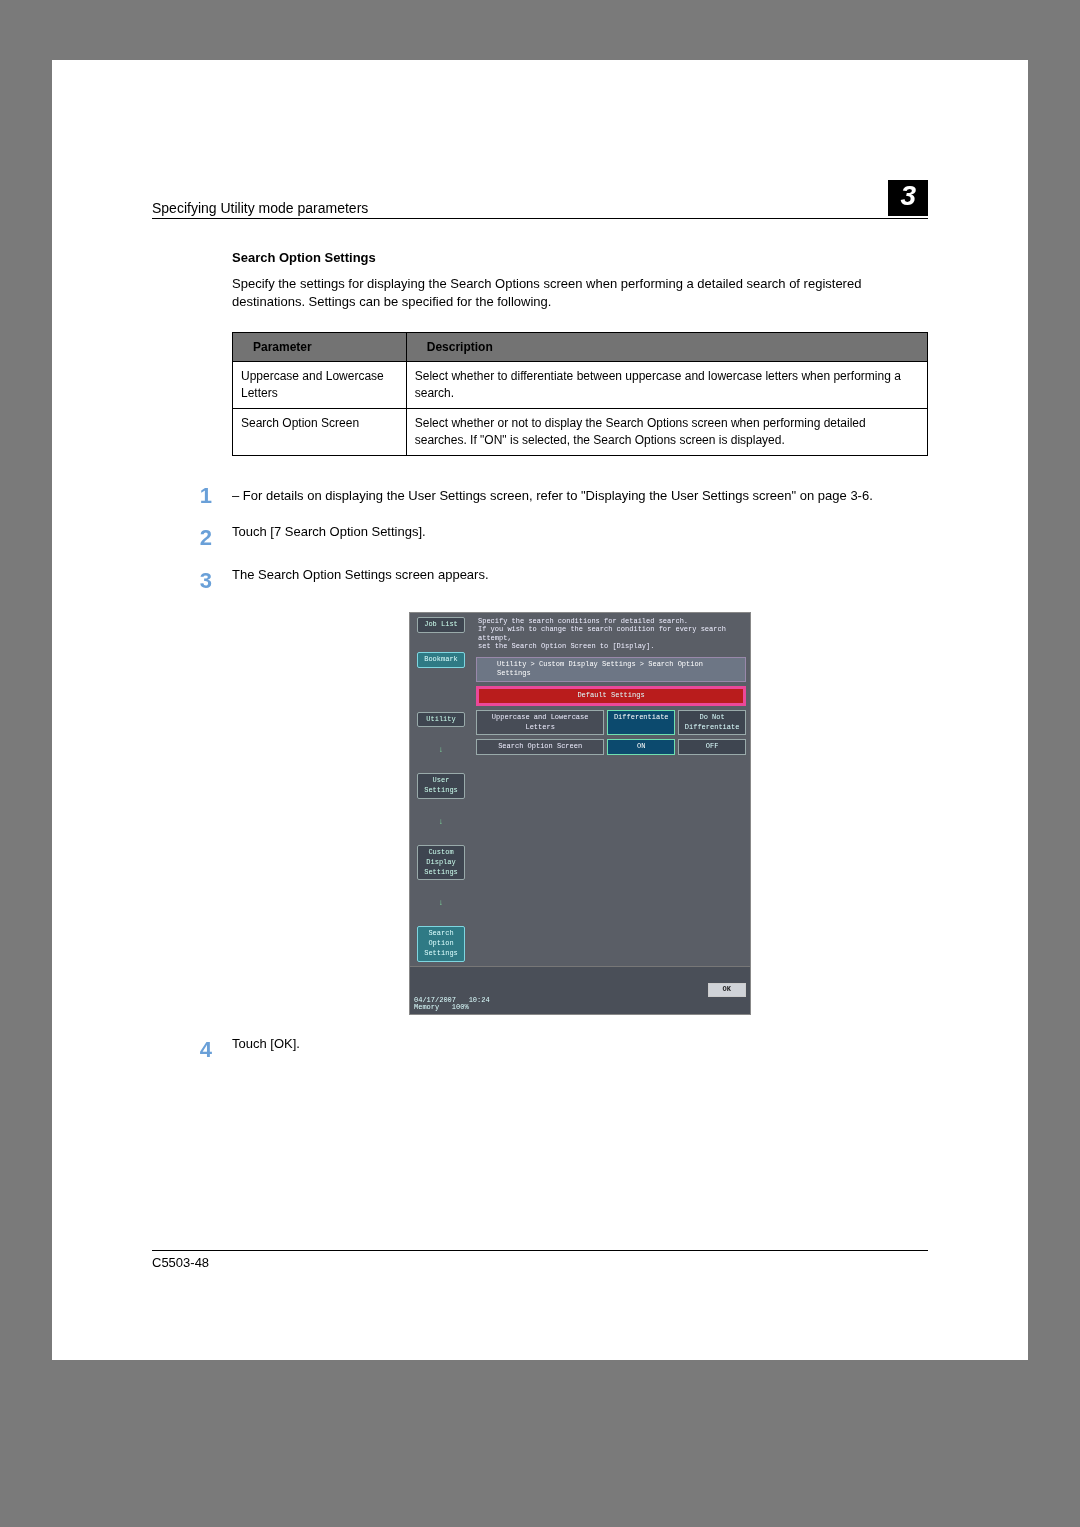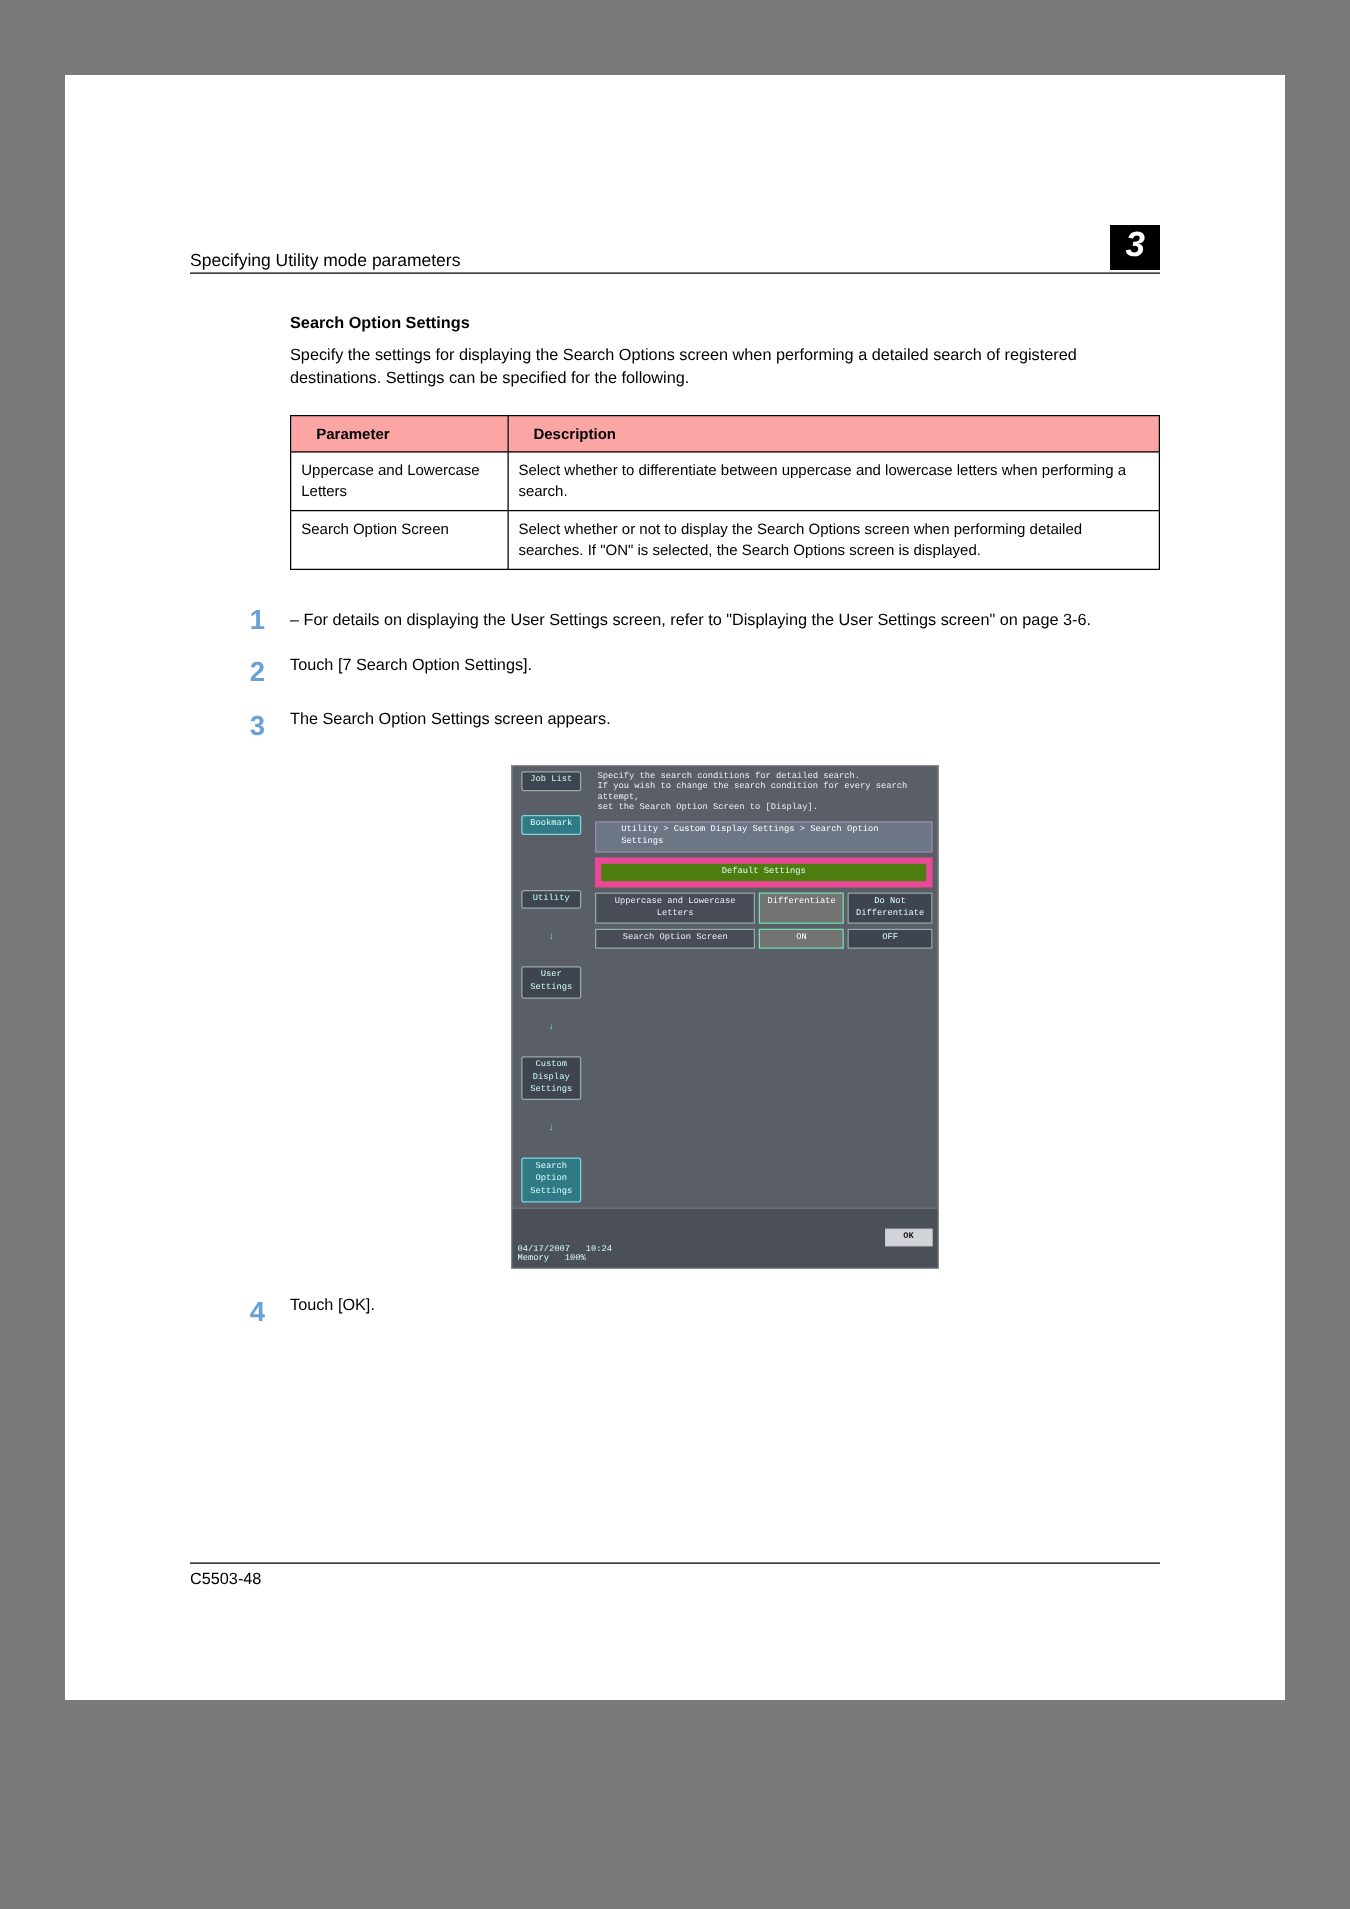--- a/index.html
+++ b/index.html
@@ -57,21 +57,21 @@
     margin-bottom: 25px;
   }
   table.params th, table.params td {
     border: 1px solid #000;
     padding: 6px 8px;
     text-align: left;
     vertical-align: top;
   }
   table.params th {
     font-weight: bold;
-    background: #fca5a5;
+    background: #737373;
     padding-left: 20px;
   }
   table.params th:first-child,
   table.params td:first-child {
     width: 25%;
   }
   .step {
     display: flex;
     margin-bottom: 12px;
   }
@@ -147,22 +147,22 @@
     line-height: 1.2;
     padding: 0 2px 2px 2px;
   }
   .ss-breadcrumb {
     background: #6d7685;
     border: 1px solid #98a;
     padding: 2px 20px;
     color: #fff;
   }
   .ss-defaults {
-    border: 5px solid #ec4899;
-    background: #4d7c0f;
+    border: 3px solid #ec4899;
+    background: #b91c1c;
     padding: 2px 6px;
     text-align: center;
     color: #dff;
   }
   .ss-row {
     display: flex;
     gap: 3px;
     align-items: stretch;
   }
   .ss-row .label {
@@ -175,21 +175,21 @@
   }
   .ss-row .btn {
     flex: 0.7;
     border: 1px solid #9aa;
     background: #3e4550;
     text-align: center;
     padding: 2px 0;
     color: #dff;
   }
   .ss-row .btn.active {
-    background: #737373;
+    background: #0c4a6e;
     border-color: #6fe0b0;
     color: #fff;
   }
   .ss-footer {
     display: flex;
     background: #4a4f58;
     border-top: 1px solid #777;
     padding: 2px 4px;
     align-items: center;
   }

